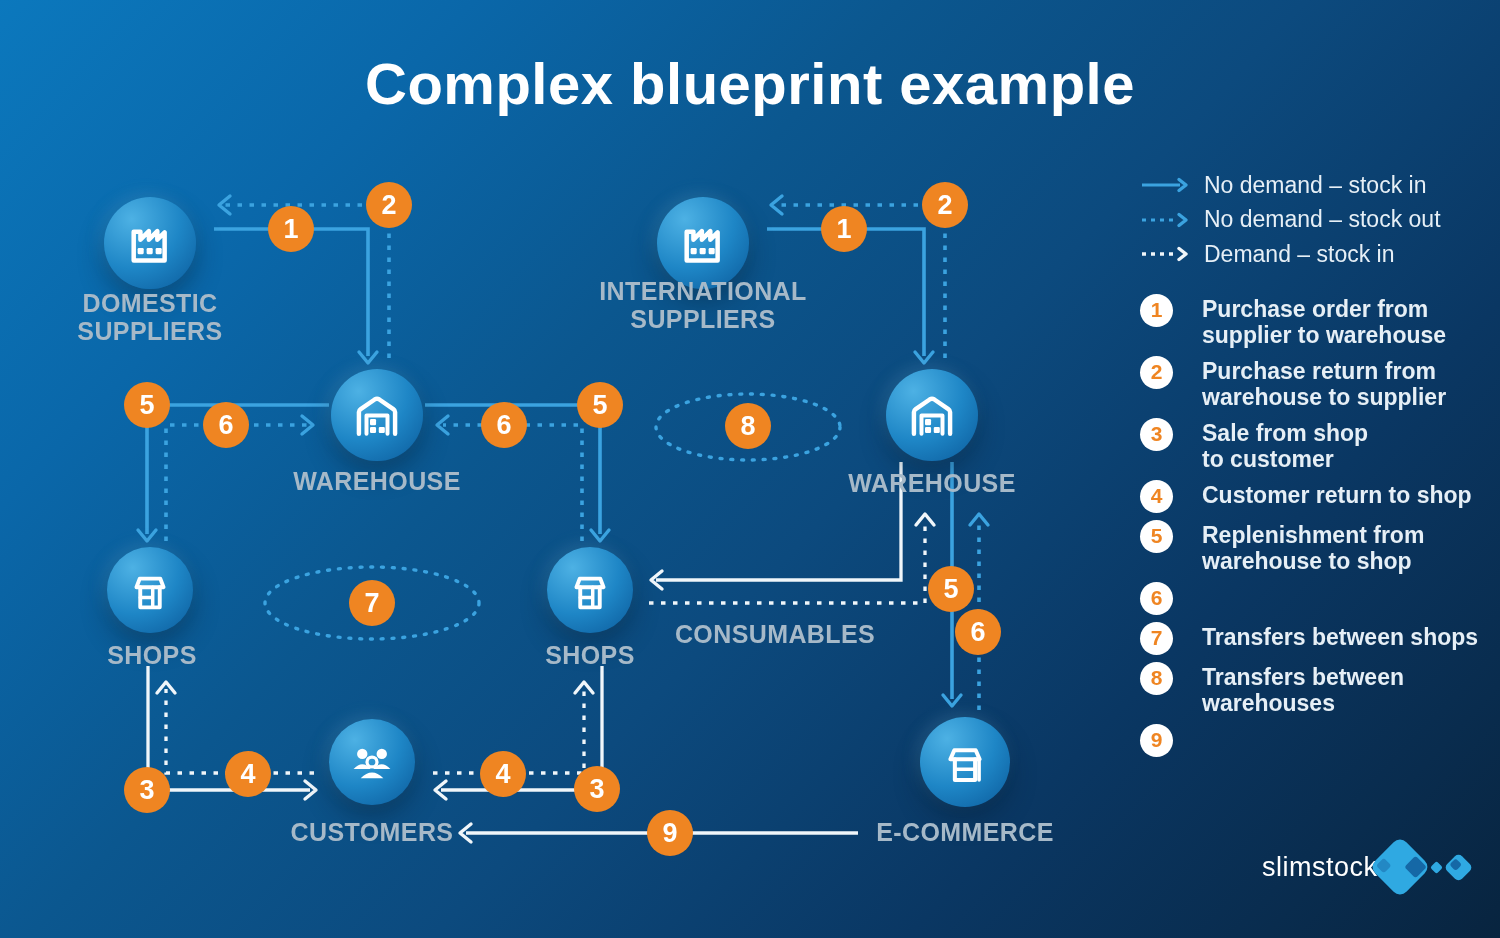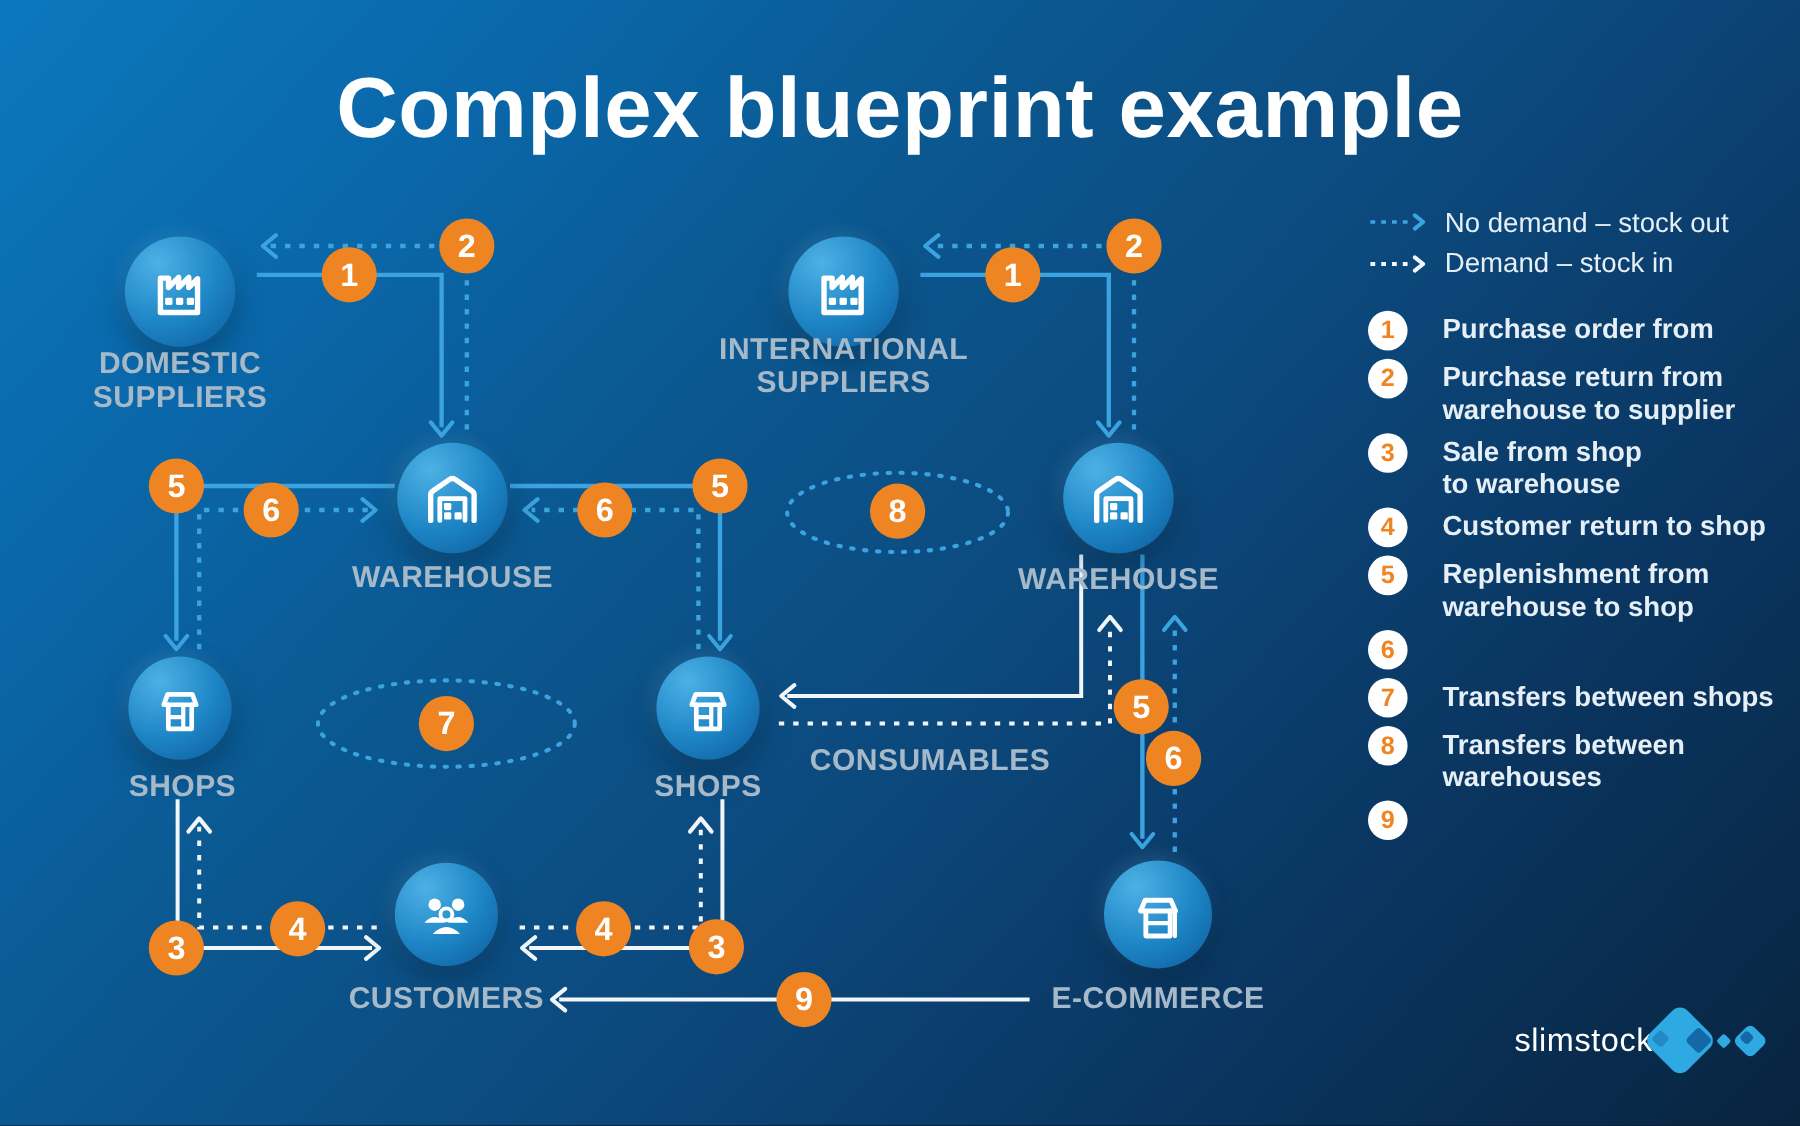--- a/index.html
+++ b/index.html
@@ -3,21 +3,21 @@
 <meta charset="utf-8">
 <style>
   html,body{margin:0;padding:0;background:#071f33;}
   .stage{
     position:relative;width:1500px;height:938px;overflow:hidden;
     font-family:"Liberation Sans","DejaVu Sans",sans-serif;
     background:linear-gradient(133deg,#0b78bd 0%,#0a67a9 20%,#0b578f 38%,#0c4a7e 55%,#0a3763 75%,#092c4e 90%,#08243f 100%);
   }
   .title{
     position:absolute;left:0;top:50px;width:1500px;text-align:center;
-    color:#ffffff;font-size:71px;font-weight:bold;letter-spacing:.5px;
+    color:#ffffff;font-size:58px;font-weight:bold;letter-spacing:.5px;
   }
   
   svg.wires{position:absolute;left:0;top:0;}
   .ln{fill:none;stroke-width:3.6;}
   .d{stroke-dasharray:4.5 7.5;}
   .sb{stroke:var(--line-blue,#3ba3e0);}
   .sw{stroke:var(--line-white,#f0f6fa);stroke-width:3.3;}
   .ah{fill:none;stroke-width:3.4;stroke-linecap:round;stroke-linejoin:round;}
   .ell{fill:none;stroke:var(--line-blue,#3ba3e0);stroke-width:3.4;stroke-dasharray:2 8.8;stroke-linecap:round;}
   
@@ -210,52 +210,60 @@
   <div class="fbadge" style="left:978px;top:632px">6</div>
   <div class="fbadge" style="left:147px;top:790px">3</div>
   <div class="fbadge" style="left:248px;top:774px">4</div>
   <div class="fbadge" style="left:503px;top:774px">4</div>
   <div class="fbadge" style="left:597px;top:789px">3</div>
   <div class="fbadge" style="left:670px;top:833px">9</div>
 
   <div class="legend">
     <div class="lg-row">
       <svg width="54" height="16" viewBox="0 0 54 16">
+        <line x1="2" y1="8" x2="40" y2="8" class="sb" stroke-width="3"></line>
+        <path d="M39 2.5 L46 8 L39 13.5" class="ah sb" stroke-width="2.8"></path>
+      </svg>
+      <span>No demand – stock in</span>
+    </div>
+    <div class="lg-row">
+      <svg width="54" height="16" viewBox="0 0 54 16">
         <line x1="2" y1="8" x2="38" y2="8" class="sb" stroke-width="3" stroke-dasharray="4 5"></line>
         <path d="M39 2.5 L46 8 L39 13.5" class="ah sb" stroke-width="2.8"></path>
       </svg>
       <span>No demand – stock out</span>
     </div>
     <div class="lg-row">
       <svg width="54" height="16" viewBox="0 0 54 16">
         <line x1="2" y1="8" x2="38" y2="8" class="sw" stroke-width="3" stroke-dasharray="4 5"></line>
         <path d="M39 2.5 L46 8 L39 13.5" class="ah sw" stroke-width="2.8"></path>
       </svg>
       <span>Demand – stock in</span>
     </div>
 
     <div class="lg-items">
       <div class="lg-item">
         <div class="lg-num">1</div>
         <div class="lg-text">
             <span>Purchase order from</span>
+            <span>supplier to warehouse</span>
           </div>
       </div>
       <div class="lg-item">
         <div class="lg-num">2</div>
         <div class="lg-text">
             <span>Purchase return from</span>
             <span>warehouse to supplier</span>
           </div>
       </div>
       <div class="lg-item">
         <div class="lg-num">3</div>
         <div class="lg-text">
             <span>Sale from shop</span>
-            <span>to warehouse</span>
+            <span>to customer</span>
           </div>
       </div>
       <div class="lg-item">
         <div class="lg-num">4</div>
         <div class="lg-text">
             <span>Customer return to shop</span>
           </div>
       </div>
       <div class="lg-item">
         <div class="lg-num">5</div>

